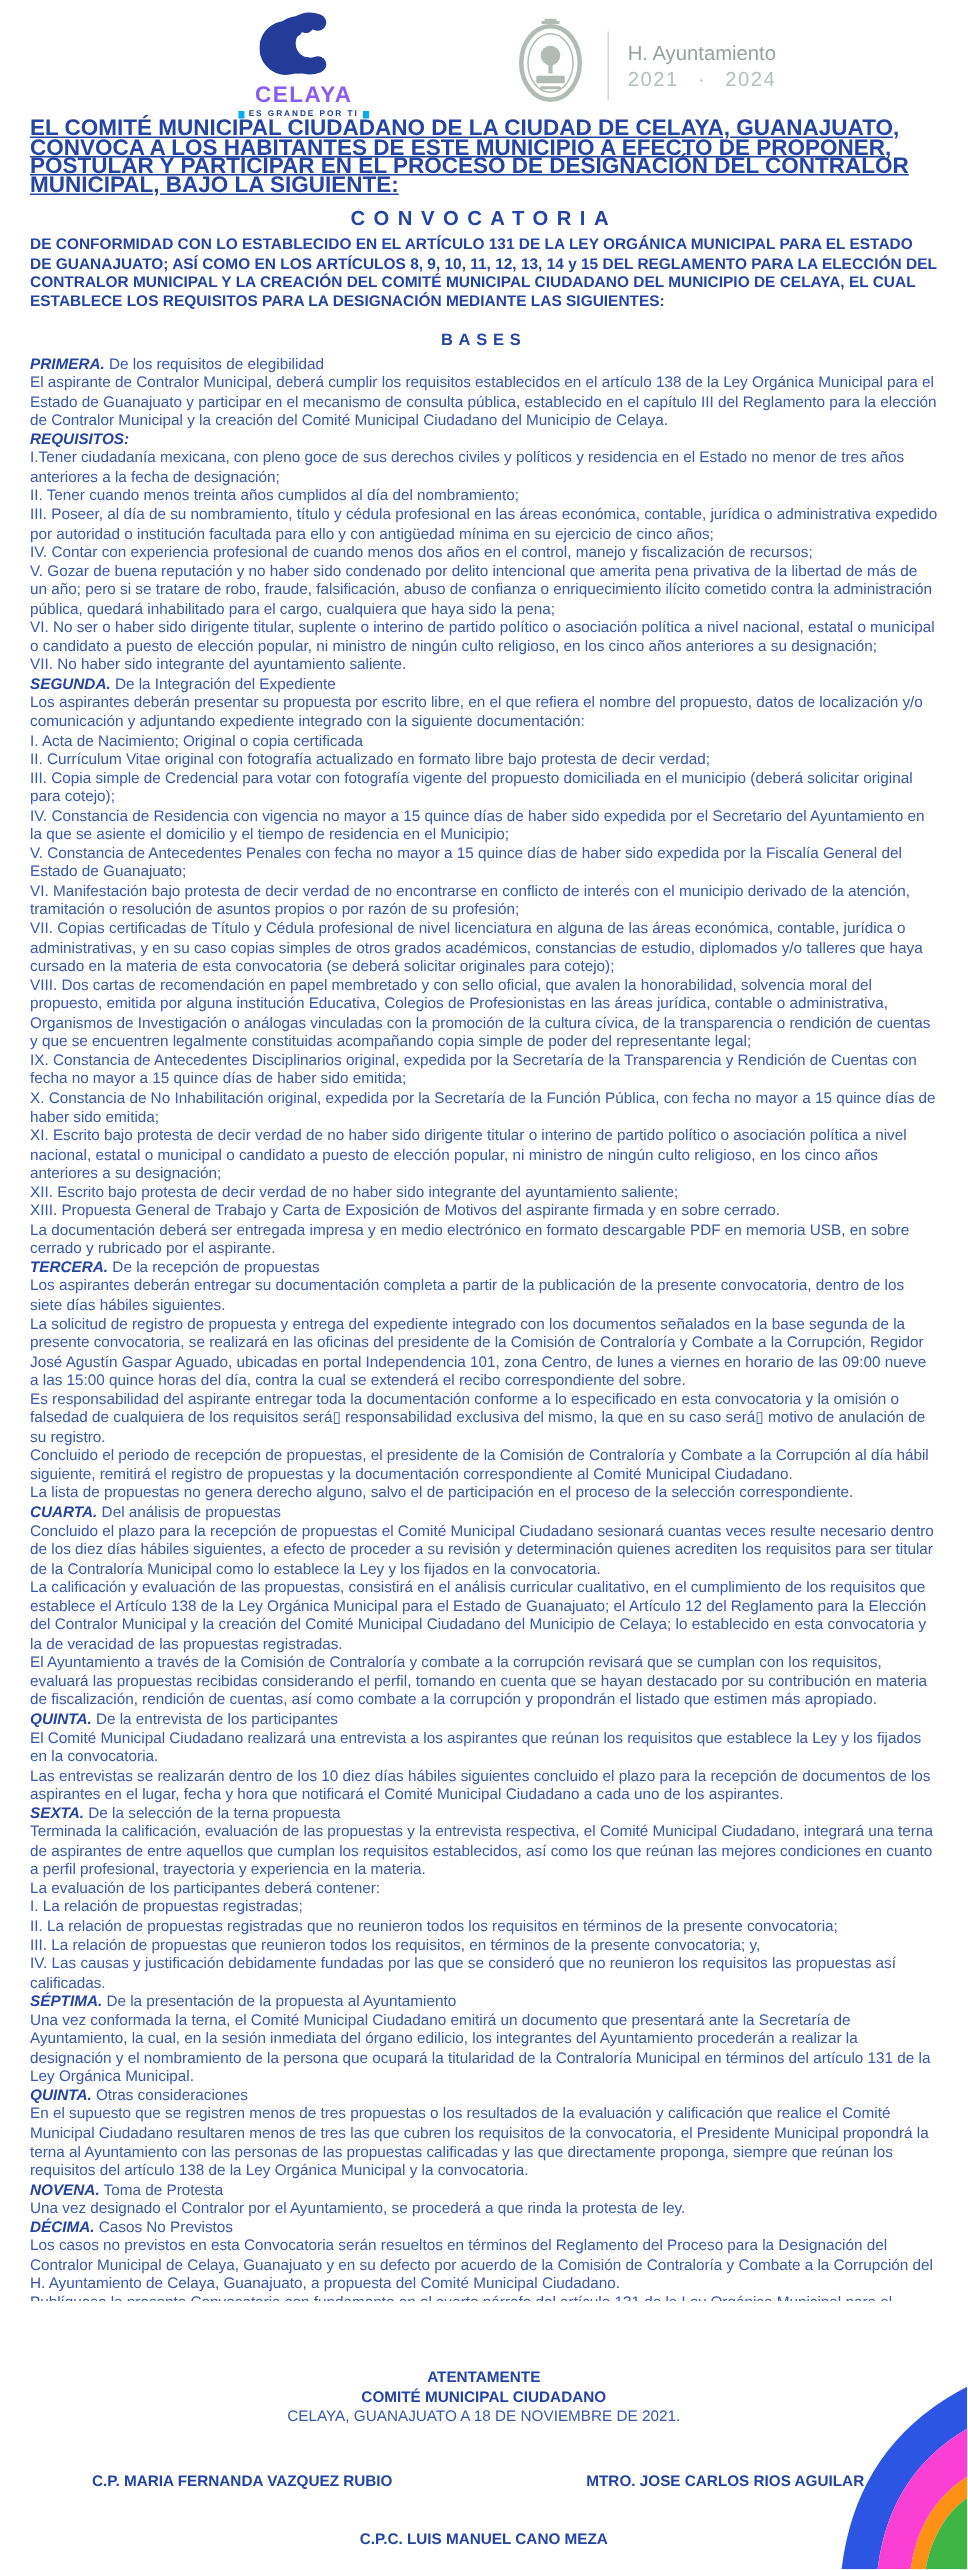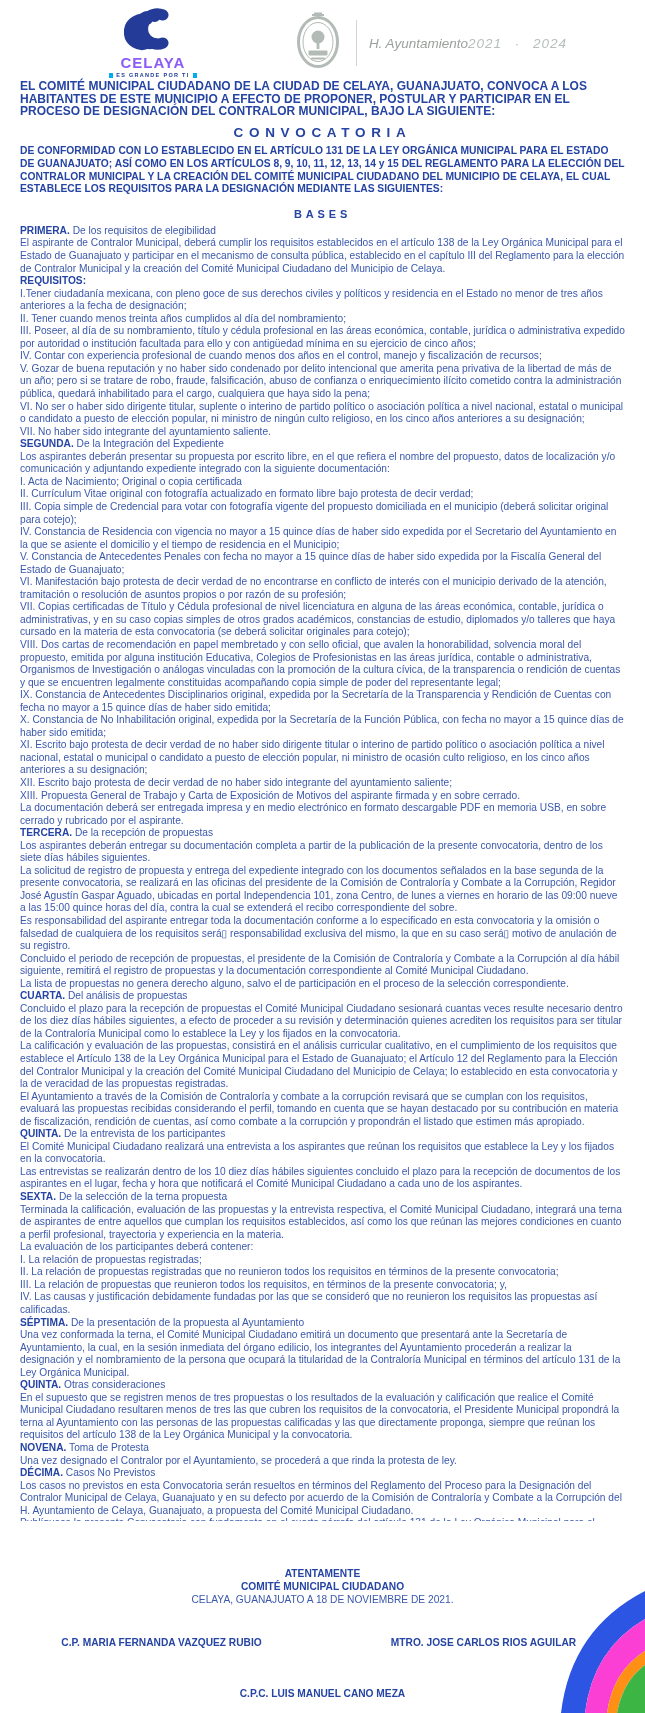--- a/index.html
+++ b/index.html
@@ -9,38 +9,38 @@
   }
   
   .header { display:flex; justify-content:center; align-items:flex-start; gap:64px; padding-top:8px; height:66px; }
   .celaya-logo { display:flex; flex-direction:column; align-items:center; width:150px; }
   .celaya-name { font-weight:bold; font-size:15px; letter-spacing:1px; color:#8b5cf6; margin-top:-2px; }
   .celaya-tagline { display:flex; align-items:center; gap:3px; margin-top:1px; }
   .celaya-tagline .tg { font-size:5.5px; font-weight:bold; letter-spacing:1.3px; color:#1d3a96; }
   .cyan-tick { width:4px; height:5px; background:#00aeef; display:inline-block; }
   .ayto-group { display:flex; align-items:center; gap:12px; margin-top:4px; }
   .ayto-divider { width:1px; height:46px; background:#cfd6d1; }
-  .ayto-text { display:flex; flex-direction:row; line-height:17px;font-style:italic; }
+  .ayto-text { display:flex; flex-direction:column; line-height:17px; }
   .ayto-line1 { font-size:13.5px; color:#98a29c; }
   .ayto-line2 { font-size:13.5px; color:#b6bfb9; letter-spacing:1px; word-spacing:8px; }
   
-  .intro { font-weight:bold; color:#2544a3; font-size:12px; line-height:12.7px; padding:6px 20px 0 20px; }
+  .intro { font-weight:bold; color:#2544a3; font-size:15px; line-height:12.7px; padding:6px 20px 0 20px;text-decoration:underline; }
   .doc-title { text-align:center; font-weight:bold; color:#2544a3; font-size:13.5px; letter-spacing:0.42em; margin-top:7px; }
   .preamble { font-weight:bold; color:#2544a3; font-size:10.3px; line-height:12.7px; padding:5px 20px 0 20px; }
   .bases-heading { text-align:center; font-weight:bold; color:#2544a3; font-size:11px; letter-spacing:0.35em; margin-top:12px; }
   .doc-body { font-size:10.2px; line-height:12.55px; padding:5px 20px 0 20px; max-height:1296px; overflow:hidden; }
   .doc-body p { margin:0; }
-  .doc-body b { color:#2544a3; }
+  .doc-body b { color:#2544a3;font-style:italic; }
   
   .footer { position:absolute; left:0; right:0; bottom:0; z-index:2; padding-bottom:14px; }
   .closing { text-align:center; line-height:13px; font-size:10.2px; }
   .closing .cl-bold { font-weight:bold; color:#2544a3; }
   .sig-block { padding:0 24px; }
   .sig-row { display:flex; margin-top:31px;gap:47px; }
-  .sig-row.single { margin-top:40px; }
+  .sig-row.single { margin-top:28px; }
   .sig-name { flex:1; text-align:center; font-weight:bold; color:#2544a3; font-size:10.2px; }
   
   .corner-ribbon { position:absolute; right:0; bottom:0; width:100px; height:130px; z-index:1; }
 </style>
 </head>
 <body>
 
 <div class="page">
 
   <div class="header">
@@ -109,21 +109,21 @@
       <p>I. Acta de Nacimiento; Original o copia certificada</p>
       <p>II. Currículum Vitae original con fotografía actualizado en formato libre bajo protesta de decir verdad;</p>
       <p>III. Copia simple de Credencial para votar con fotografía vigente del propuesto domiciliada en el municipio (deberá solicitar original para cotejo);</p>
       <p>IV. Constancia de Residencia con vigencia no mayor a 15 quince días de haber sido expedida por el Secretario del Ayuntamiento en la que se asiente el domicilio y el tiempo de residencia en el Municipio;</p>
       <p>V. Constancia de Antecedentes Penales con fecha no mayor a 15 quince días de haber sido expedida por la Fiscalía General del Estado de Guanajuato;</p>
       <p>VI. Manifestación bajo protesta de decir verdad de no encontrarse en conflicto de interés con el municipio derivado de la atención, tramitación o resolución de asuntos propios o por razón de su profesión;</p>
       <p>VII. Copias certificadas de Título y Cédula profesional de nivel licenciatura en alguna de las áreas económica, contable, jurídica o administrativas, y en su caso copias simples de otros grados académicos, constancias de estudio, diplomados y/o talleres que haya cursado en la materia de esta convocatoria (se deberá solicitar originales para cotejo);</p>
       <p>VIII. Dos cartas de recomendación en papel membretado y con sello oficial, que avalen la honorabilidad, solvencia moral del propuesto, emitida por alguna institución Educativa, Colegios de Profesionistas en las áreas jurídica, contable o administrativa, Organismos de Investigación o análogas vinculadas con la promoción de la cultura cívica, de la transparencia o rendición de cuentas y que se encuentren legalmente constituidas acompañando copia simple de poder del representante legal;</p>
       <p>IX. Constancia de Antecedentes Disciplinarios original, expedida por la Secretaría de la Transparencia y Rendición de Cuentas con fecha no mayor a 15 quince días de haber sido emitida;</p>
       <p>X. Constancia de No Inhabilitación original, expedida por la Secretaría de la Función Pública, con fecha no mayor a 15 quince días de haber sido emitida;</p>
-      <p>XI. Escrito bajo protesta de decir verdad de no haber sido dirigente titular o interino de partido político o asociación política a nivel nacional, estatal o municipal o candidato a puesto de elección popular, ni ministro de ocasión culto religioso, en los cinco años anteriores a su designación;</p>
+      <p>XI. Escrito bajo protesta de decir verdad de no haber sido dirigente titular o interino de partido político o asociación política a nivel nacional, estatal o municipal o candidato a puesto de elección popular, ni ministro de ningún culto religioso, en los cinco años anteriores a su designación;</p>
       <p>XII. Escrito bajo protesta de decir verdad de no haber sido integrante del ayuntamiento saliente;</p>
       <p>XIII. Propuesta General de Trabajo y Carta de Exposición de Motivos del aspirante firmada y en sobre cerrado.</p>
       <p>La documentación deberá ser entregada impresa y en medio electrónico en formato descargable PDF en memoria USB, en sobre cerrado y rubricado por el aspirante.</p>
       <p><b>TERCERA.</b> De la recepción de propuestas</p>
       <p>Los aspirantes deberán entregar su documentación completa a partir de la publicación de la presente convocatoria, dentro de los siete días hábiles siguientes.</p>
       <p>La solicitud de registro de propuesta y entrega del expediente integrado con los documentos señalados en la base segunda de la presente convocatoria, se realizará en las oficinas del presidente de la Comisión de Contraloría y Combate a la Corrupción, Regidor José Agustín Gaspar Aguado, ubicadas en portal Independencia 101, zona Centro, de lunes a viernes en horario de las 09:00 nueve a las 15:00 quince horas del día, contra la cual se extenderá el recibo correspondiente del sobre.</p>
       <p>Es responsabilidad del aspirante entregar toda la documentación conforme a lo especificado en esta convocatoria y la omisión o falsedad de cualquiera de los requisitos será▯ responsabilidad exclusiva del mismo, la que en su caso será▯ motivo de anulación de su registro.</p>
       <p>Concluido el periodo de recepción de propuestas, el presidente de la Comisión de Contraloría y Combate a la Corrupción al día hábil siguiente, remitirá el registro de propuestas y la documentación correspondiente al Comité Municipal Ciudadano.</p>
       <p>La lista de propuestas no genera derecho alguno, salvo el de participación en el proceso de la selección correspondiente.</p>
       <p><b>CUARTA.</b>  Del análisis de propuestas</p>

